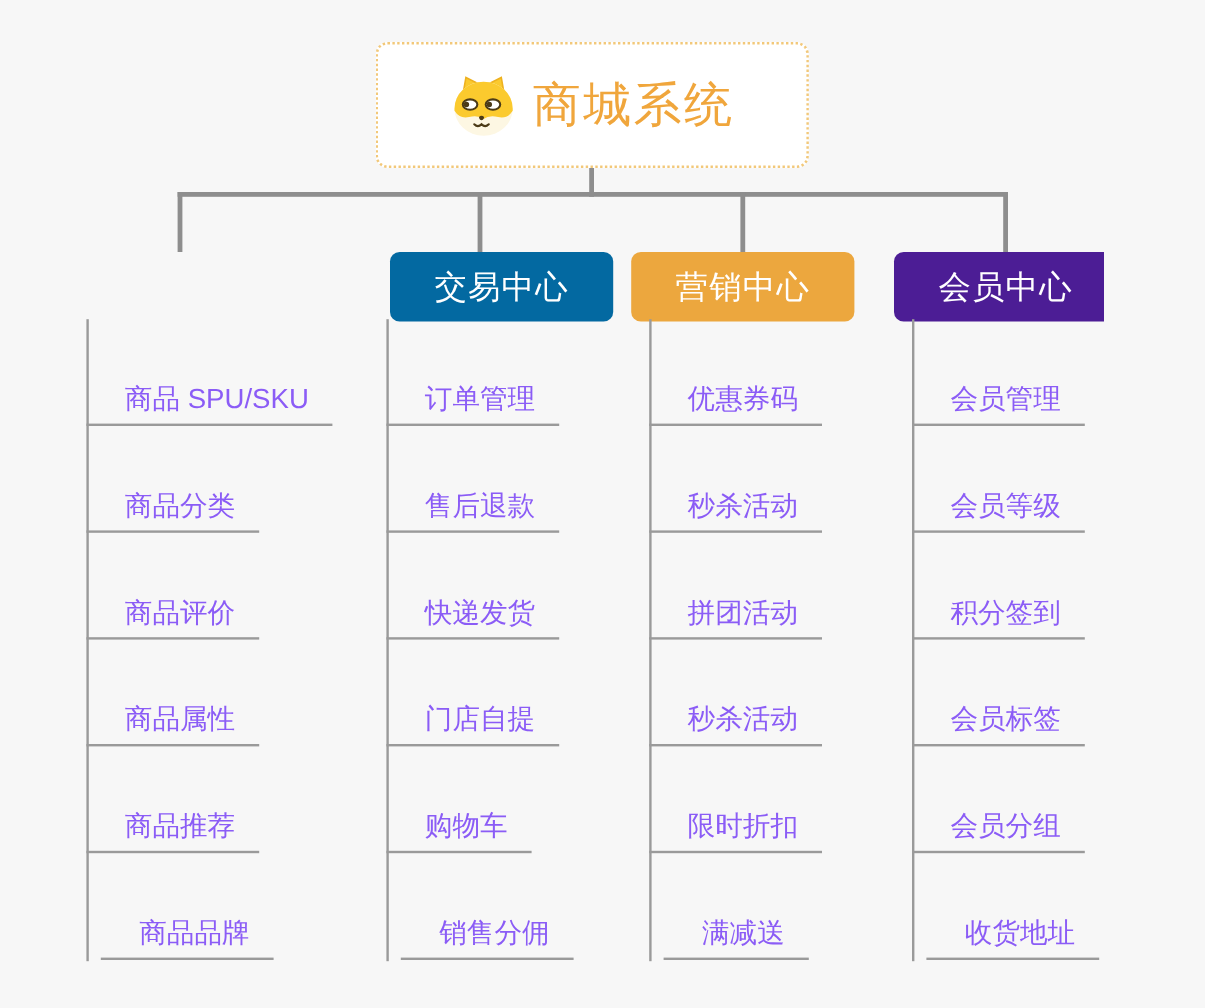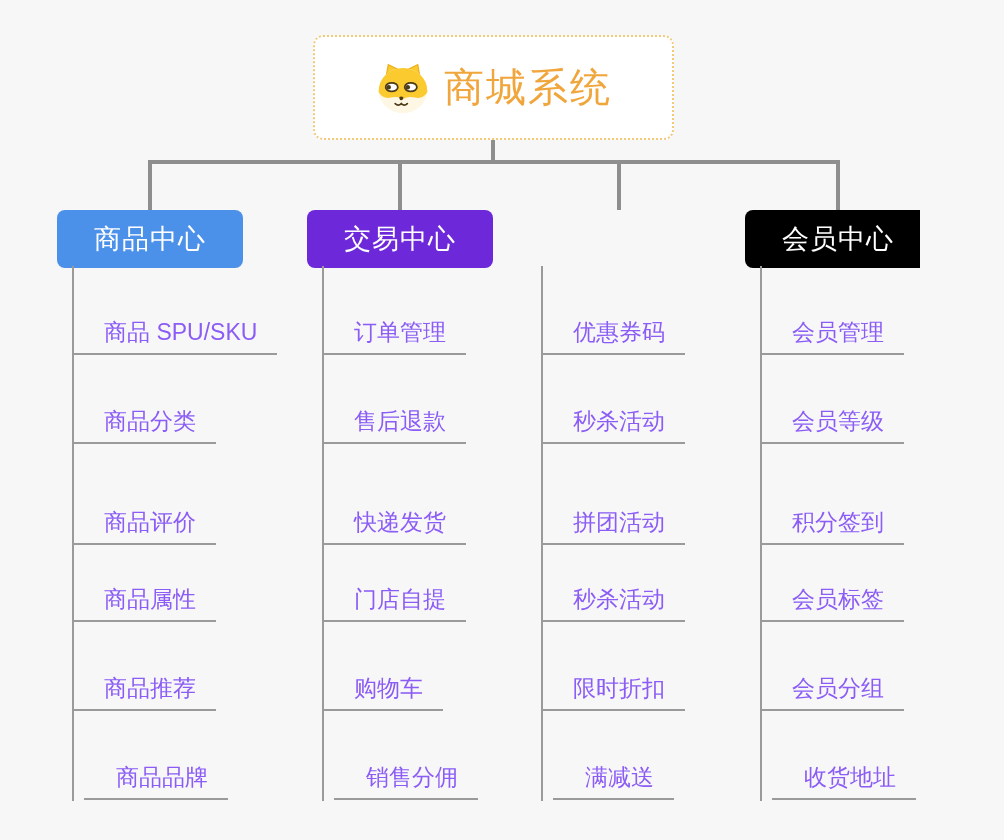--- a/index.html
+++ b/index.html
@@ -82,21 +82,21 @@
     width: max-content;
     padding: 0 20px 5px 32px;
     border-bottom: 2px solid #9a9a9a;
     font-size: 23px;
     line-height: 31px;
     color: #8b5cf6;
     white-space: nowrap;
   }
   .leaf.r1 { top: 317px; }
   .leaf.r2 { top: 406px; }
-  .leaf.r3 { top: 495px; margin-top: 12px; }
+  .leaf.r3 { top: 495px; }
   .leaf.r4 { top: 584px; }
   .leaf.r5 { top: 673px; }
   .leaf.r6 { top: 762px; margin-left: 12px; }
 </style>
 </head>
 <body>
 
 <div class="canvas">
 
   <div class="root-stem stem"></div>
@@ -121,23 +121,23 @@
       <ellipse cx="41" cy="29" rx="7" ry="5" fill="#ffffff" stroke="#4c3b17" stroke-width="2"></ellipse>
       <circle cx="37.5" cy="29" r="2.6" fill="#4c3b17"></circle>
 
       <path d="M27.5,41 q2.5,-2.5 5,0 q-0.6,3.2 -2.5,3.2 q-1.9,0 -2.5,-3.2 Z" fill="#4c3b17"></path>
 
       <path d="M23,48 q3.5,3.5 7,0 q3.5,3.5 7,0" fill="none" stroke="#4c3b17" stroke-width="2" stroke-linecap="round"></path>
     </svg>
     <span class="root-title">商城系统</span>
   </div>
 
-  <div class="branch b1" style="background-color: rgb(75, 144, 233);">商品中心</div>
-  <div class="branch b2" style="background-color: #6d28d9;">交易中心</div>
-  <div class="branch b4" style="background-color: #000000;">会员中心</div>
+  <div class="branch b2" style="background-color: #0369a1; margin-left: 18px;">交易中心</div>
+  <div class="branch b3" style="background-color: rgb(236, 167, 62);">营销中心</div>
+  <div class="branch b4" style="background-color: #4c1d95;">会员中心</div>
 
   <div class="col c1">
     <div class="vline"></div>
     <div class="leaf r1">商品 SPU/SKU</div>
     <div class="leaf r2">商品分类</div>
     <div class="leaf r3">商品评价</div>
     <div class="leaf r4">商品属性</div>
     <div class="leaf r5">商品推荐</div>
     <div class="leaf r6">商品品牌</div>
   </div>

